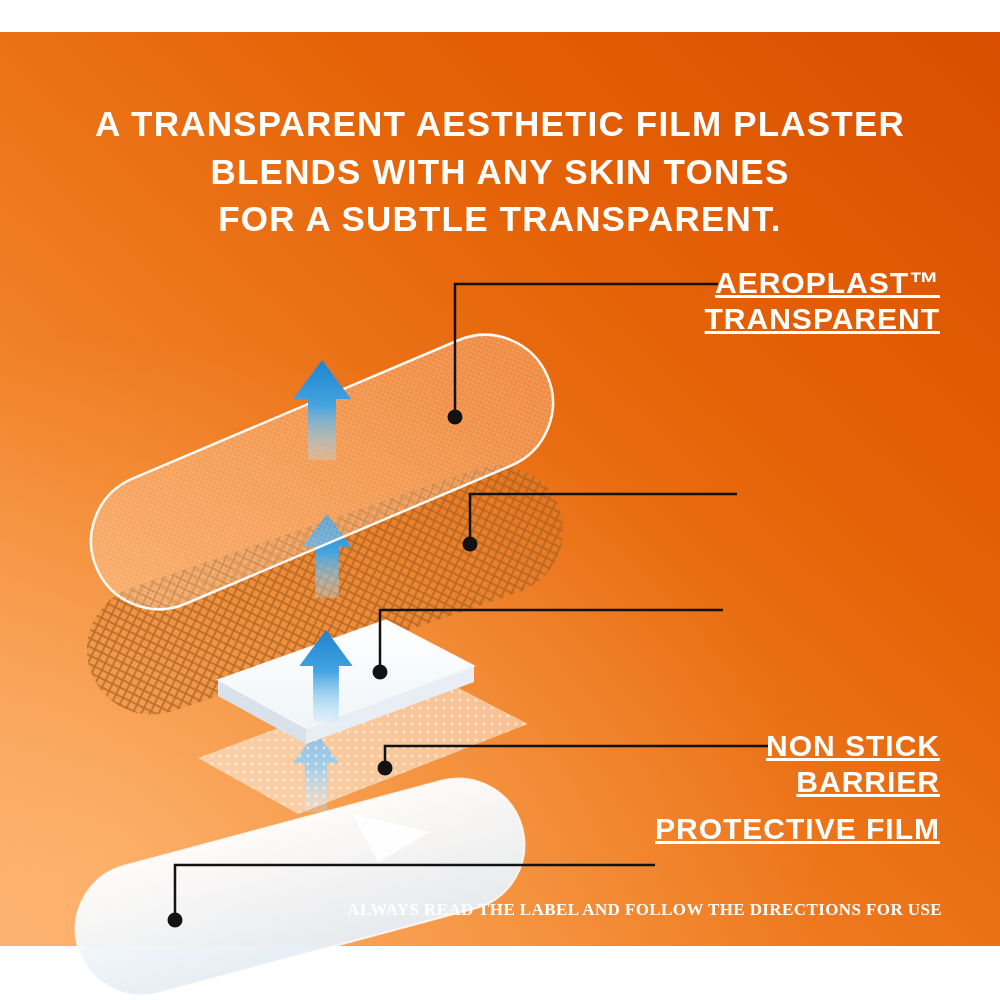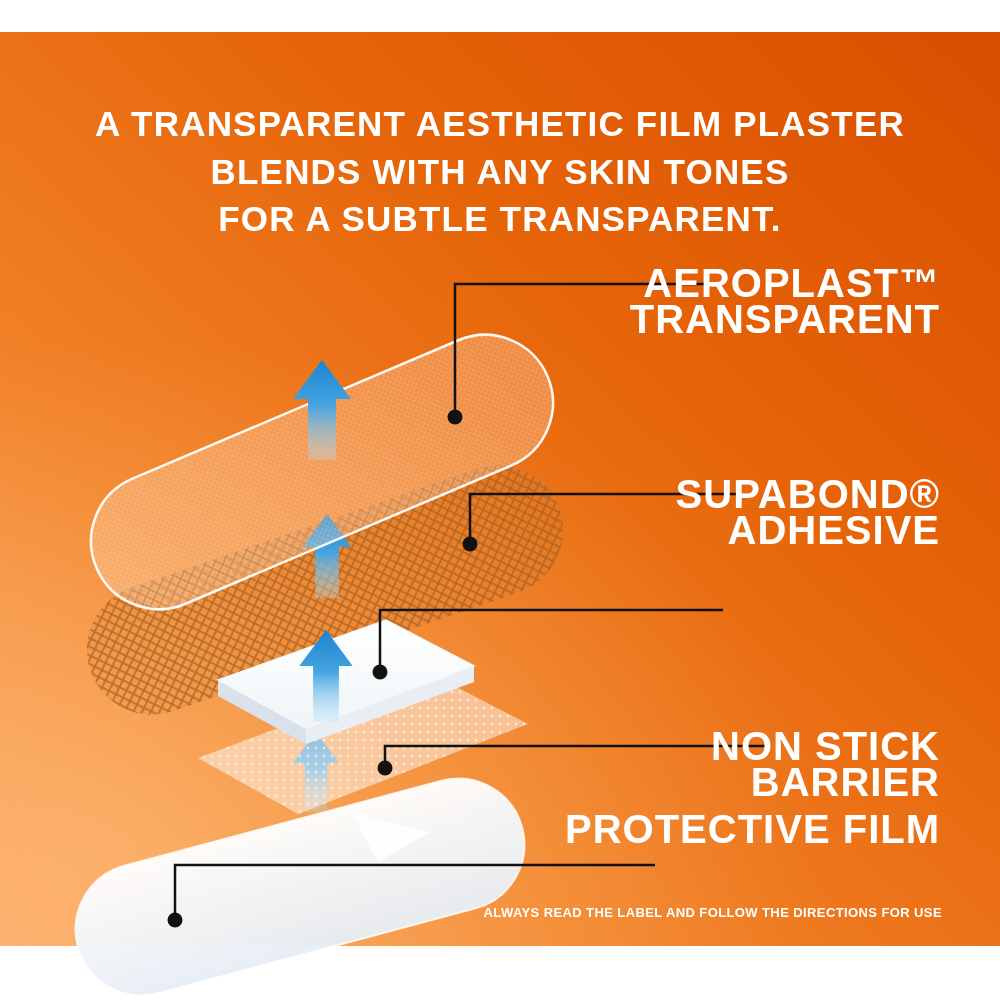--- a/index.html
+++ b/index.html
@@ -14,25 +14,25 @@
       linear-gradient(to bottom left, #d94e00 0%, #e66408 35%, #f2832a 70%, #fca360 100%);
     margin-top: 32px;
   }
   .headline{
     position:absolute;top:68px;left:0;right:0;
     text-align:center;color:#ffffff;
     font-size:35px;font-weight:800;letter-spacing:1.2px;line-height:1.36;
   }
   .callout{
     position:absolute;right:60px;text-align:right;color:#ffffff;
-    font-size:40px;font-weight:800;letter-spacing:1px;line-height:36px;
+    font-size:30px;font-weight:800;letter-spacing:1px;line-height:36px;text-decoration:underline;
   }
   .footer{
     position:absolute;right:58px;bottom:26px;color:#ffffff;
-    font-size:13px;font-weight:700;letter-spacing:0.4px;
+    font-size:17px;font-weight:700;letter-spacing:0.4px;font-family:Liberation Serif, serif;
   }
   svg.diagram{position:absolute;left:0;top:0;}
 </style>
 </head>
 <body>
 
 <div class="page">
 
   <svg class="diagram" width="1000" height="1000" viewBox="0 0 1000 1000">
     <defs>
@@ -122,24 +122,20 @@
     <div>A TRANSPARENT AESTHETIC FILM PLASTER</div>
     <div>BLENDS WITH ANY SKIN TONES</div>
     <div>FOR A SUBTLE TRANSPARENT.</div>
   </div>
 
   <div class="callout" style="top:233px">
     <div>AEROPLAST™</div>
     <div>TRANSPARENT</div>
   </div>
 
-  <div class="callout" style="top:444px">
-    <div>SUPABOND®</div>
-    <div>ADHESIVE</div>
-  </div>
 
 
   <div class="callout" style="top:696px">
     <div>NON STICK</div>
     <div>BARRIER</div>
   </div>
 
   <div class="callout" style="top:779px">
     <div>PROTECTIVE FILM</div>
   </div>

